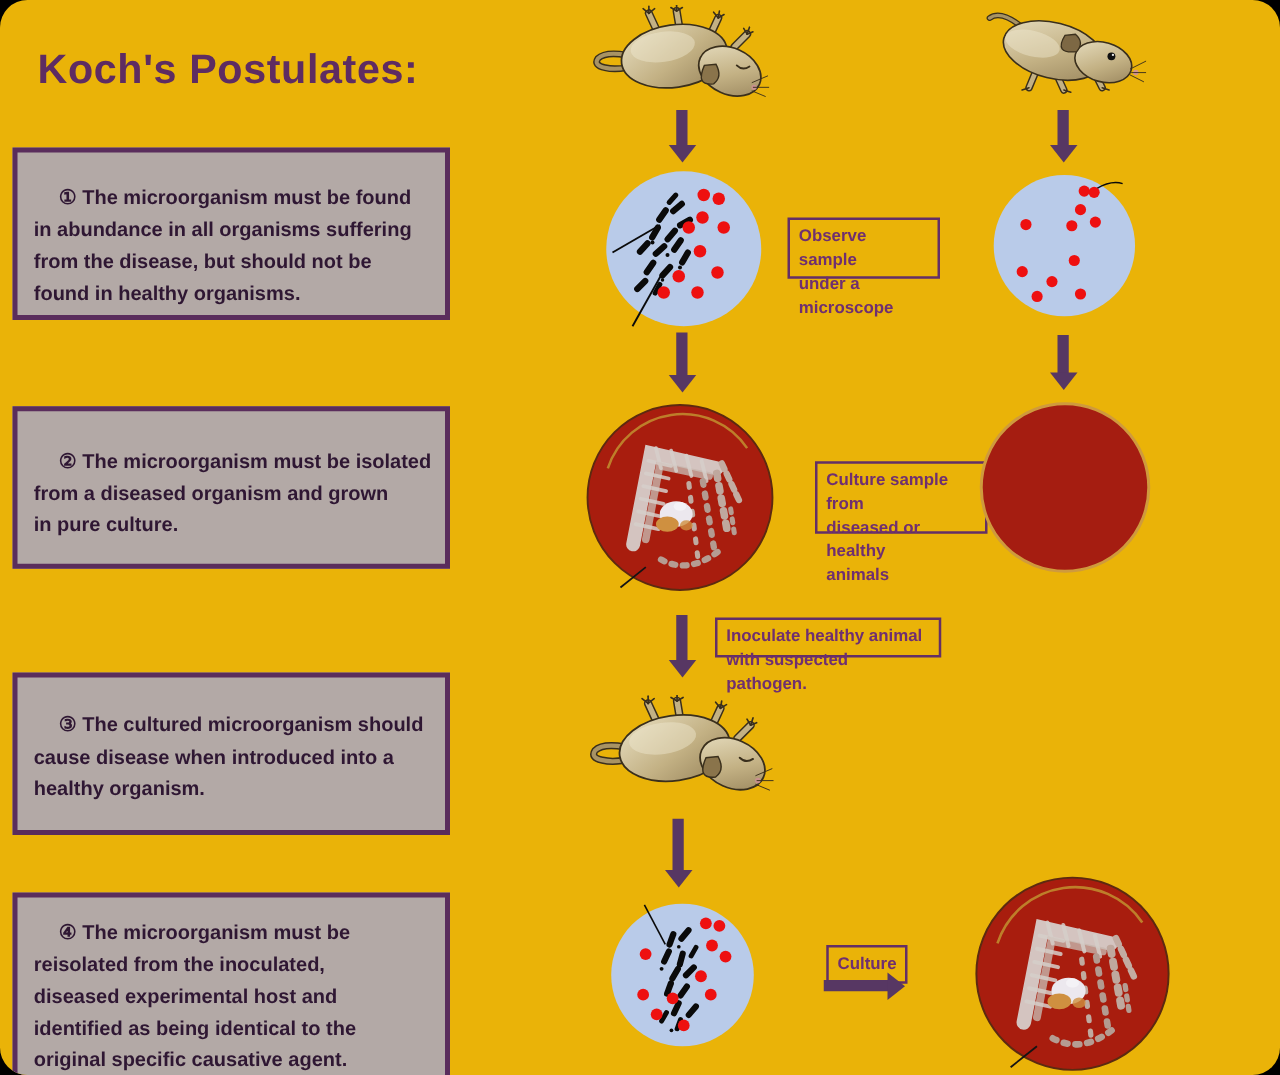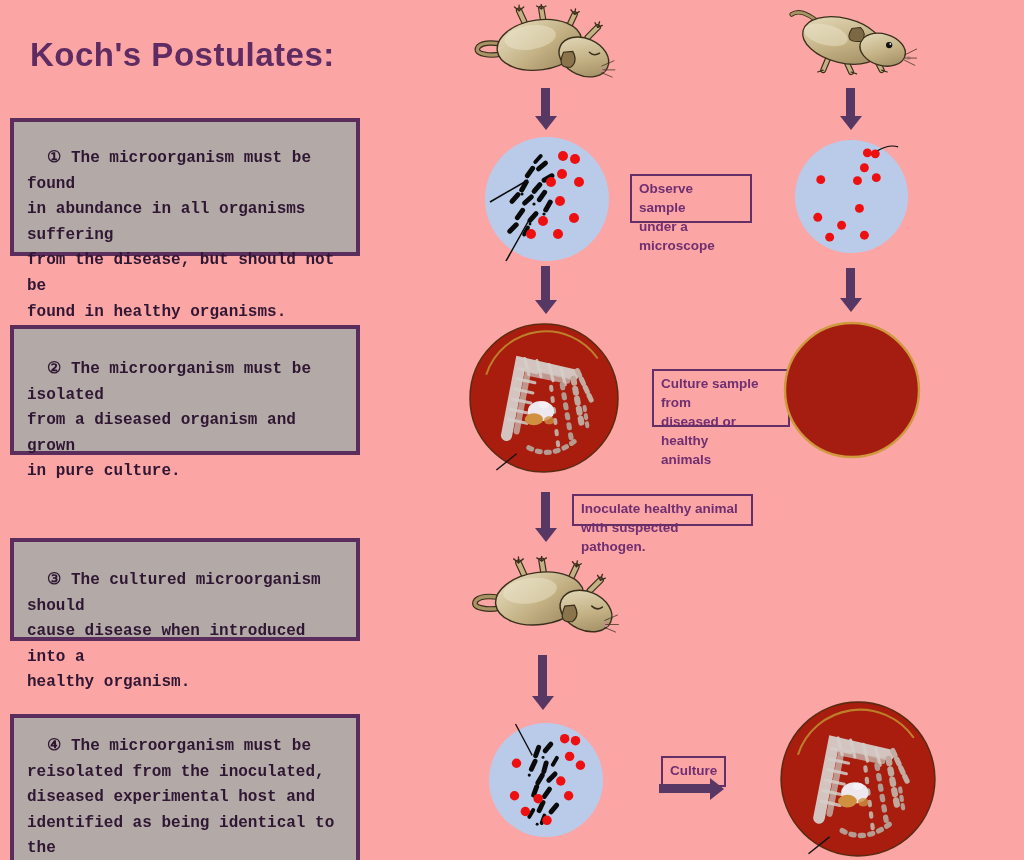--- a/index.html
+++ b/index.html
@@ -1,32 +1,33 @@
 <!DOCTYPE html>
 <html><head>
 <meta charset="utf-8">
 <style>
   html,body{margin:0;padding:0;background:#000;}
   .canvas{
-    position:relative;width:1024px;height:860px;background:#fca5a5;overflow:hidden;
+    position:relative;width:1024px;height:860px;background:#eab308;overflow:hidden;
     font-family:"Liberation Sans", sans-serif;
+    border-radius:22px;
   }
   .title{
     position:absolute;left:30px;top:36px;
     font-size:33px;font-weight:bold;color:#5e2c62;letter-spacing:.5px;
   }
   .postulate{
     position:absolute;left:10px;width:350px;box-sizing:border-box;
     background:#b3a9a6;border:4px solid #5a2d5c;
     color:#2f1733;font-weight:bold;font-size:16px;line-height:1.6;
-    padding:24px 8px 8px 13px;white-space:pre-line;text-indent:20px;font-family:Liberation Mono, monospace;
+    padding:24px 8px 8px 13px;white-space:pre-line;text-indent:20px;
   }
   .p1{top:118px;height:138px;}
   .p2{top:325px;height:130px;padding-top:28px;}
-  .p3{top:538px;height:103px;padding-top:26px;}
+  .p3{top:538px;height:130px;padding-top:26px;}
   .p4{top:714px;height:168px;padding-top:16px;}
   .flow-label{
     position:absolute;box-sizing:border-box;
     border:2px solid #632f66;color:#6f2f70;
     font-weight:bold;font-size:13.5px;line-height:1.4;
     padding:4px 7px;white-space:pre-line;background:transparent;
   }
   .lbl-observe{left:630px;top:174px;width:122px;height:49px;}
   .lbl-culture-sample{left:628px;top:369px;width:138px;height:58px;margin-left:24px;}
   .lbl-inoculate{left:572px;top:494px;width:181px;height:32px;}

